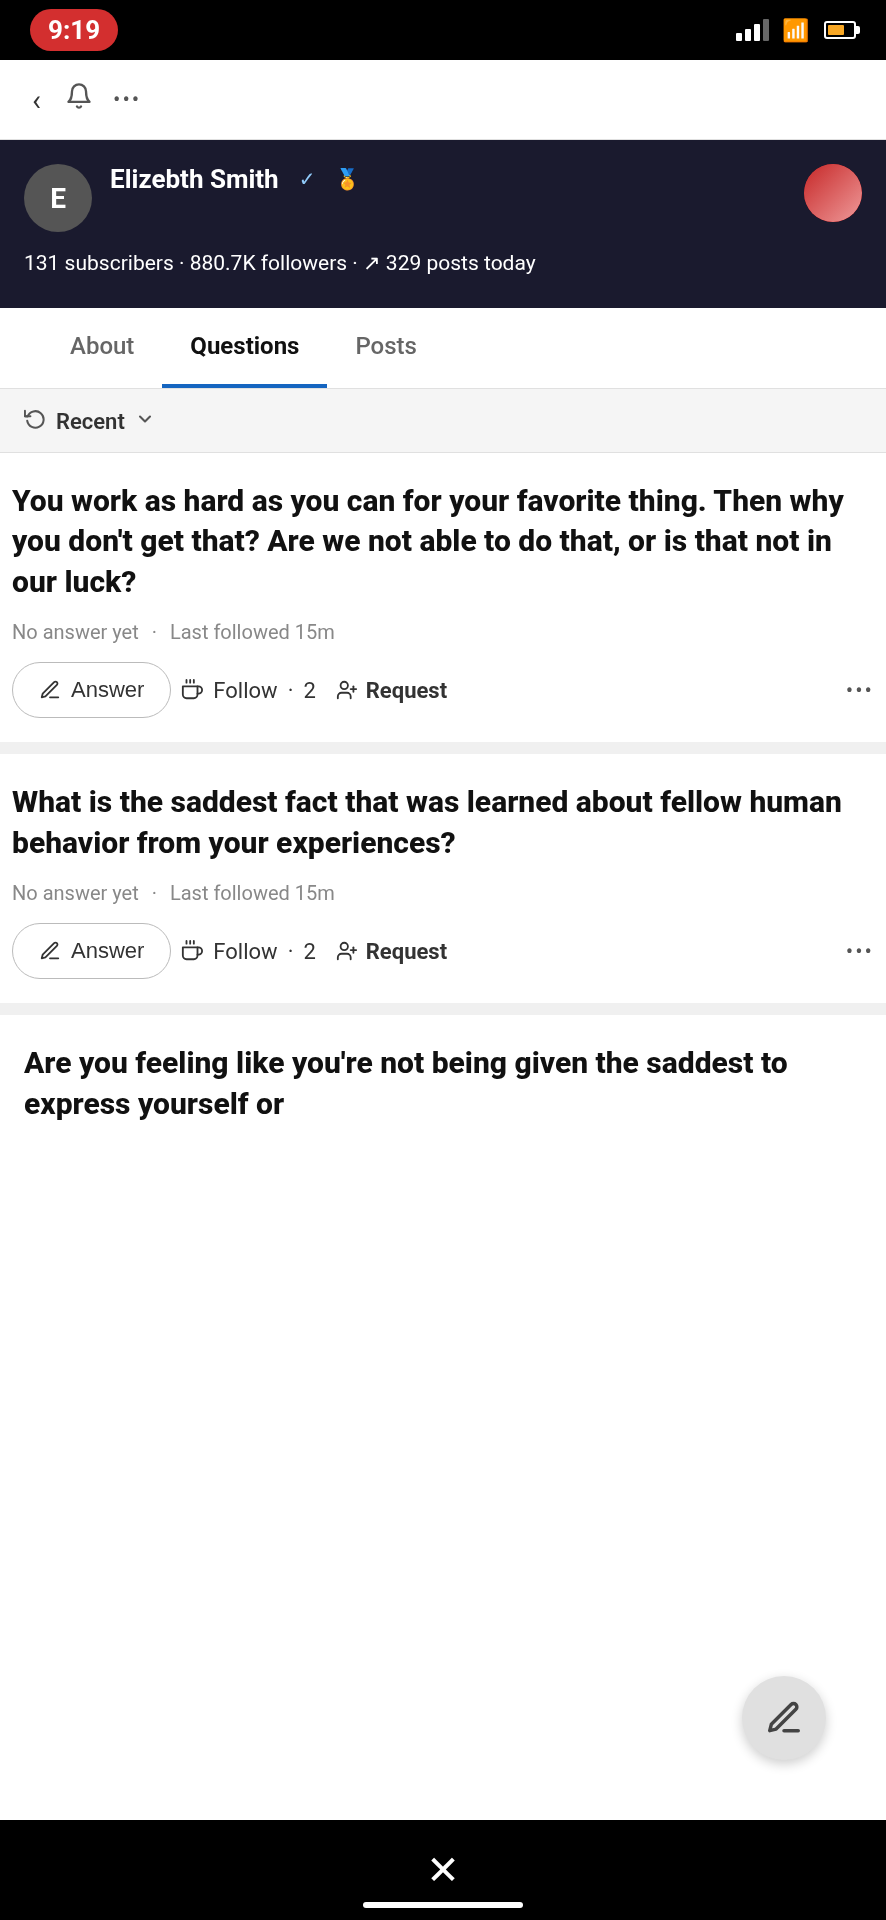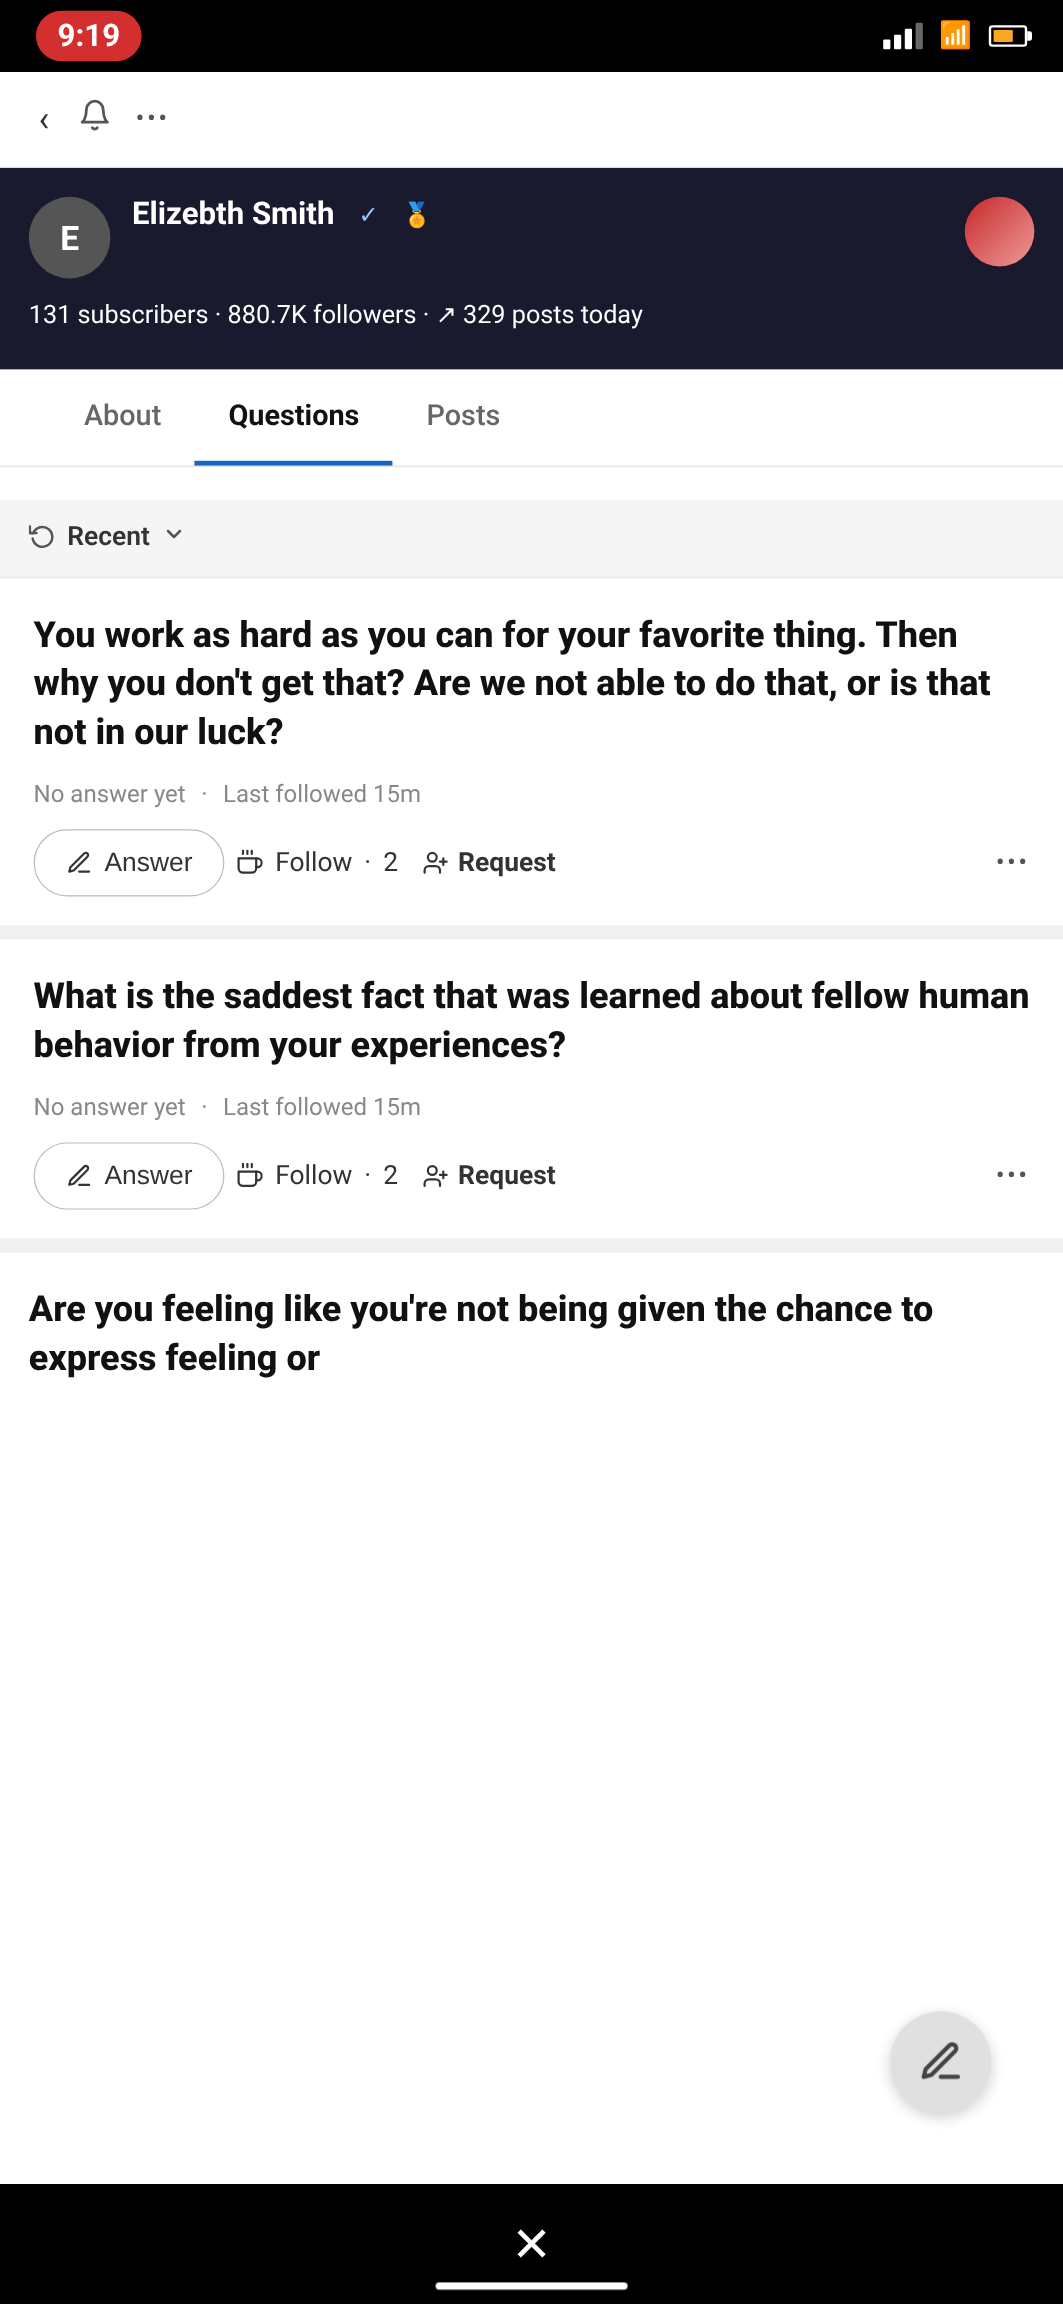--- a/index.html
+++ b/index.html
@@ -230,43 +230,42 @@
       color: #111;
       font-weight: 700;
       border-bottom: 4px solid #1565c0;
     }
 
     
     .filter-bar {
       background: #f5f5f5;
       padding: 18px 24px;
       display: flex;
-      align-items: flex-start;
+      align-items: flex-end;
       gap: 10px;
       border-bottom: 1px solid #e0e0e0;
-      margin-top: 28px;
     }
     .filter-icon {
       font-size: 22px;
       color: #555;
     }
     .filter-label {
       font-size: 22px;
       font-weight: 600;
       color: #333;
     }
     .filter-chevron {
       font-size: 20px;
       color: #555;
     }
 
     
     .question-card {
       background: #fff;
-      padding: 28px 28px 24px;
+      padding: 28px 12px 24px;
       border-bottom: 12px solid #f0f0f0;
     }
     .question-title {
       font-size: 30px;
       font-weight: 800;
       color: #111;
       line-height: 1.35;
       margin-bottom: 18px;
     }
     .question-status {
@@ -531,21 +530,21 @@
           <line x1="19" y1="8" x2="19" y2="14"></line>
           <line x1="22" y1="11" x2="16" y2="11"></line>
       </svg>
       <span>Request</span>
     </div>
     <div class="btn-more">•••</div>
   </div>
 </div>
 
 <div class="question-card-partial partial-clip">
-  <div class="question-title">Are you feeling like you're not being given the chance to express feeling or</div>
+  <div class="question-title">Are you feeling like you're not being given the saddest to express yourself or</div>
 </div>
 
 <div class="fab">
   <svg width="38" height="38" viewBox="0 0 24 24" fill="none" stroke="#444" stroke-width="2.2" stroke-linecap="round" stroke-linejoin="round">
     <path d="M12 20h9"></path>
       <path d="M16.5 3.5a2.121 2.121 0 0 1 3 3L7 19l-4 1 1-4L16.5 3.5z"></path>
   </svg>
 </div>
 
 <div class="bottom-bar">

